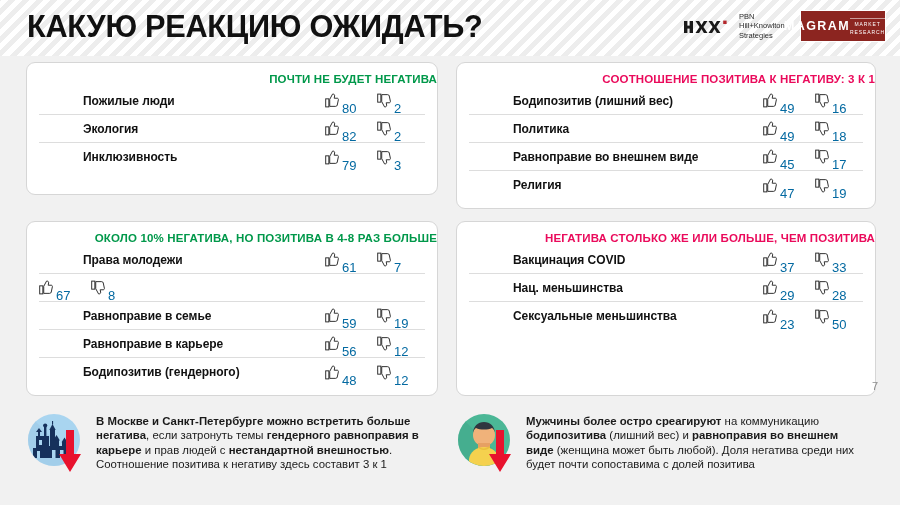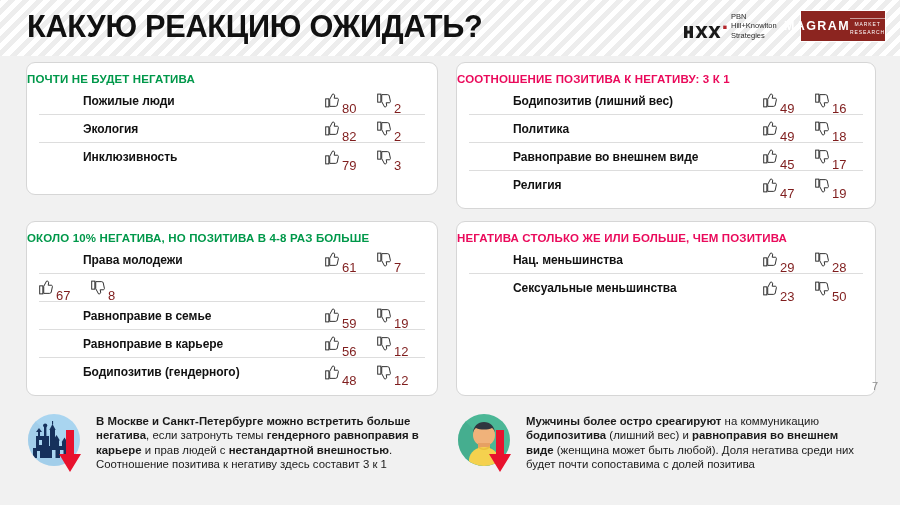--- a/index.html
+++ b/index.html
@@ -39,21 +39,21 @@
     white-space: nowrap;
     font-stretch: condensed;
     transform: scaleX(0.96);
     transform-origin: left center;
   }
 
   
   .logo-hk {
     position: absolute;
     left: 684px; top: 12px;
-    display: flex; align-items: flex-end; gap: 5px;
+    display: flex; align-items: center; gap: 13px;
   }
   .hk-mark { position: relative; width: 42px; height: 16px; margin-top: 2px; }
   .hk-mark svg { display: block; }
   .hk-text {
     font-size: 7.5px;
     line-height: 9.4px;
     color: #2b2b2b;
     font-weight: normal;
     white-space: nowrap;
   }
@@ -84,21 +84,21 @@
     background: #ffffff;
     border: 1px solid #d6d6d6;
     border-radius: 9px;
   }
   #card-tl { left: 26px;  top: 62px;  width: 412px; height: 133px; }
   #card-tr { left: 456px; top: 62px;  width: 420px; height: 147px; }
   #card-bl { left: 26px;  top: 221px; width: 412px; height: 175px; }
   #card-br { left: 456px; top: 221px; width: 420px; height: 175px; }
 
   .card-title {
-    text-align: left;
+    text-align: right;
     font-size: 11.5px;
     font-weight: bold;
     letter-spacing: 0.15px;
     padding-top: 10px;
     padding-bottom: 2px;
     white-space: nowrap;
   }
   .title-green { color: #00984a; }
   .title-pink  { color: #ea0a5b; }
 
@@ -122,21 +122,21 @@
   .stat {
     display: flex;
     align-items: center;
     gap: 3px;
     flex: 0 0 auto;
   }
   .stat.up   { width: 52px; justify-content: flex-start; }
   .stat.down { width: 48px; justify-content: flex-start; }
   .stat-val {
     font-size: 13px;
-    color: #7f1d1d;
+    color: #0369a1;
     font-weight: normal;
     white-space: nowrap;
     margin-top: 16px;
   }
   .thumb { width: 14px; height: 15px; flex: 0 0 14px; display:block; }
 
   
   .note {
     position: absolute;
     display: flex;
@@ -522,20 +522,45 @@
                 </svg>
               </span>
               <span class="stat-val">12</span>
             </div>
           </div>
         </div>
       </div>
       <div class="card" id="card-br">
         <div class="card-title title-pink">НЕГАТИВА СТОЛЬКО ЖЕ ИЛИ БОЛЬШЕ, ЧЕМ ПОЗИТИВА</div>
         <div class="rows">
+          <div class="row">
+            <div class="row-label">Вакцинация COVID</div>
+            <div class="stat up">
+              <span>
+                <svg class="thumb" viewBox="0 0 16 17">
+                  <g fill="none" stroke="#2b2b2b" stroke-width="1.1">
+                    <rect x="0.8" y="6.6" width="3.6" height="9.2"></rect>
+                    <path d="M5.4 7.2 L8.6 1.2 c1.6 -0.3 2.6 0.7 2.4 2.1 l-0.5 2.6 h3.3 c1.1 0 1.7 0.8 1.5 1.7 l-1.3 6.1 c-0.2 0.9 -0.8 1.5 -1.8 1.5 H5.4 z"></path>
+                  </g>
+                </svg>
+              </span>
+              <span class="stat-val">37</span>
+            </div>
+            <div class="stat down">
+              <span>
+                <svg class="thumb" viewBox="0 0 16 17">
+                  <g fill="none" stroke="#2b2b2b" stroke-width="1.1">
+                    <rect x="0.8" y="1.2" width="3.6" height="9.2"></rect>
+                    <path d="M5.4 9.8 L8.6 15.8 c1.6 0.3 2.6 -0.7 2.4 -2.1 l-0.5 -2.6 h3.3 c1.1 0 1.7 -0.8 1.5 -1.7 l-1.3 -6.1 c-0.2 -0.9 -0.8 -1.5 -1.8 -1.5 H5.4 z"></path>
+                  </g>
+                </svg>
+              </span>
+              <span class="stat-val">33</span>
+            </div>
+          </div>
           <div class="row">
             <div class="row-label">Нац. меньшинства</div>
             <div class="stat up">
               <span>
                 <svg class="thumb" viewBox="0 0 16 17">
                   <g fill="none" stroke="#2b2b2b" stroke-width="1.1">
                     <rect x="0.8" y="6.6" width="3.6" height="9.2"></rect>
                     <path d="M5.4 7.2 L8.6 1.2 c1.6 -0.3 2.6 0.7 2.4 2.1 l-0.5 2.6 h3.3 c1.1 0 1.7 0.8 1.5 1.7 l-1.3 6.1 c-0.2 0.9 -0.8 1.5 -1.8 1.5 H5.4 z"></path>
                   </g>
                 </svg>

